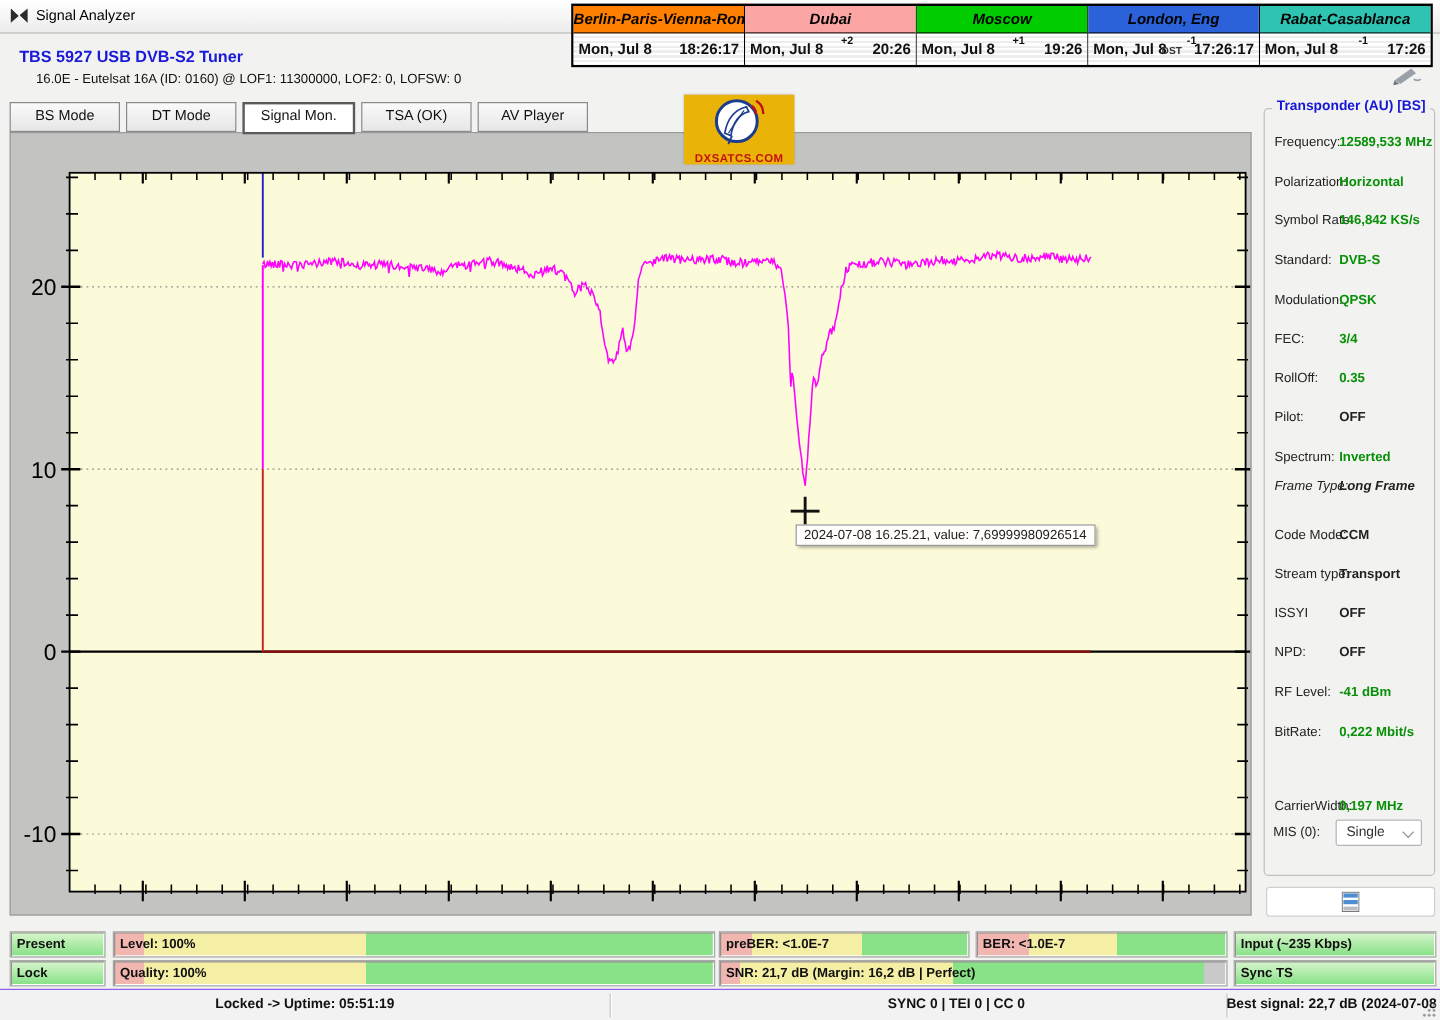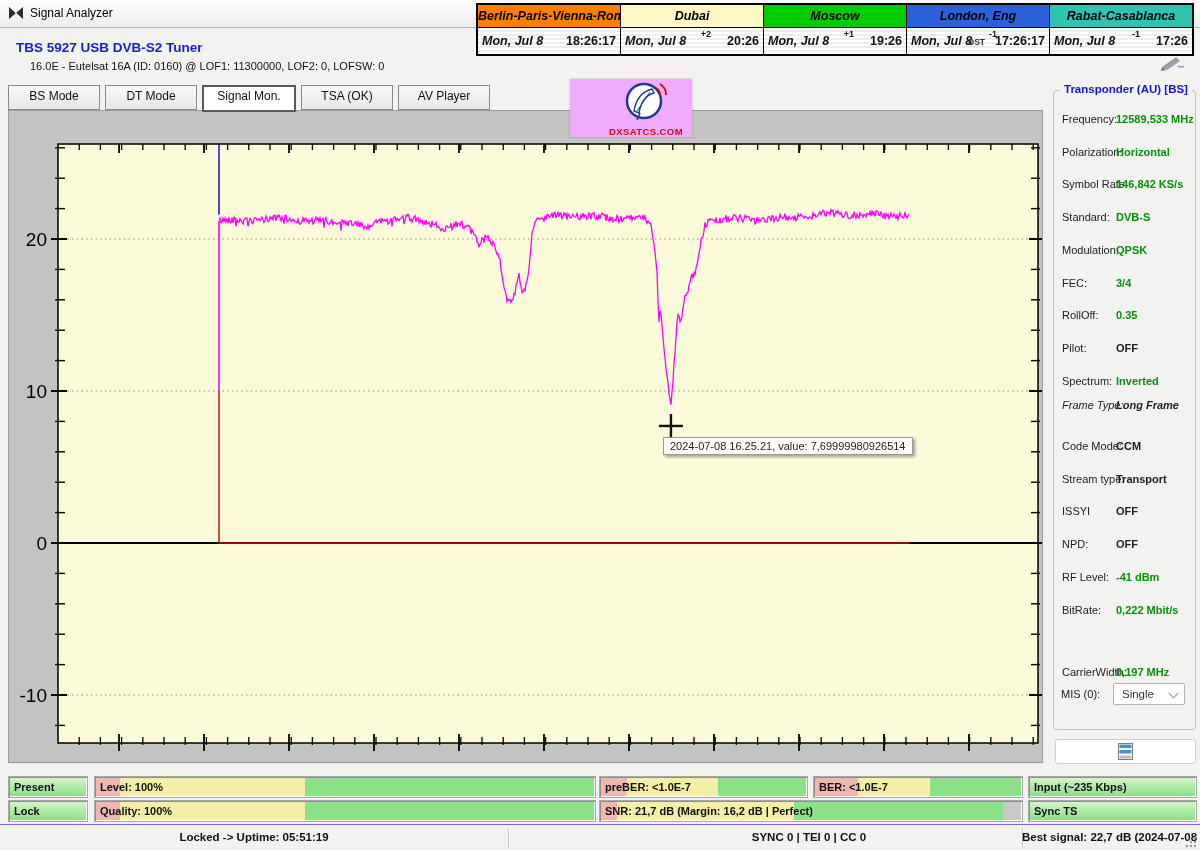--- a/index.html
+++ b/index.html
@@ -11,36 +11,36 @@
   .titlebar .appicon{position:absolute;left:8px;top:5px;width:16px;height:16px;}
   .titlebar .title{position:absolute;left:30px;top:6px;font-size:12px;color:#000;}
   
   .clocks{position:absolute;left:476px;top:3px;display:flex;border:2px solid #000;background:#fff;z-index:6;}
   .clock-col{width:142px;border-right:1px solid #000;}
   .clock-col:last-child{border-right:none;}
   .clock-head{height:22px;line-height:22px;text-align:center;font-weight:bold;font-style:italic;
     font-size:12.5px;border-bottom:1px solid #000;color:#000;overflow:hidden;white-space:nowrap;}
   .clock-body{height:26px;background:repeating-linear-gradient(#ffffff 0 2px,#ededed 2px 4px);
     position:relative;font-weight:bold;font-size:12.5px;}
-  .clock-date{position:absolute;left:4px;top:6px;white-space:nowrap;font-style:italic;}
+  .clock-date{position:absolute;left:4px;top:6px;white-space:nowrap;}
   .clock-off{position:absolute;right:52px;top:1px;font-size:9px;font-weight:bold;}
   .clock-dst{position:absolute;right:64px;top:9px;font-size:8.5px;font-weight:bold;color:#333;}
   .clock-time{position:absolute;right:4px;top:6px;white-space:nowrap;}
   .pen-icon{position:absolute;left:1156px;top:54px;width:30px;height:18px;z-index:6;}
   
   .tuner-title{position:absolute;left:16px;top:40px;font-size:13.5px;font-weight:bold;color:#1a1ad8;}
   .tuner-sub{position:absolute;left:30px;top:60px;font-size:11px;color:#111;}
   
   .tabs{position:absolute;left:8px;top:85px;display:flex;gap:5px;z-index:2;}
   .tab{width:90px;height:23px;line-height:21px;text-align:center;font-size:12px;font-weight:normal;
     background:linear-gradient(#fafafa,#e6e6e6);border:1px solid #8a8a8a;cursor:default;}
   .tab.active{background:#fff;border:2px solid #5a5a5a;line-height:19px;}
   
-  .logo{position:absolute;left:570px;top:79px;width:92px;height:58px;background:#f0abfc;z-index:5;
-    box-shadow:0 0 2px rgba(0,0,0,.25);text-align:center;padding-left:30px;}
+  .logo{position:absolute;left:570px;top:79px;width:92px;height:58px;background:#eab308;z-index:5;
+    box-shadow:0 0 2px rgba(0,0,0,.25);text-align:center;}
   .logo-text{font-size:9.5px;font-weight:bold;color:#c41111;letter-spacing:.4px;margin-top:-2px;}
   
   .chart-panel{position:absolute;left:8px;top:110px;width:1035px;height:653px;background:#c3c3c1;
     border:1px solid #9a9a9a;box-sizing:border-box;}
   .legend{position:absolute;left:50px;top:6px;display:flex;align-items:center;height:22px;gap:12px;}
   .legend .li{display:flex;align-items:center;gap:7px;margin-right:14px;}
   .legend .line{width:25px;height:0;border-top:2px solid #000;}
   .legend .lbl{font-size:12.5px;color:#000;}
   .chart-svg{position:absolute;left:0;top:0;}
   .tooltip{position:absolute;left:663px;top:437px;background:#fffefa;border:1px solid #999;
@@ -93,21 +93,21 @@
 
 <div class="clocks">
     <div class="clock-col">
       <div class="clock-head" style="background: rgb(255, 128, 0);">Berlin-Paris-Vienna-Roma</div>
       <div class="clock-body">
         <span class="clock-date">Mon, Jul 8</span>
         <span class="clock-time">18:26:17</span>
       </div>
     </div>
     <div class="clock-col">
-      <div class="clock-head" style="background: #fef9c3;">Dubai</div>
+      <div class="clock-head" style="background: #fca5a5;">Dubai</div>
       <div class="clock-body">
         <span class="clock-date">Mon, Jul 8</span>
         <span class="clock-off">+2</span>
         <span class="clock-time">20:26</span>
       </div>
     </div>
     <div class="clock-col">
       <div class="clock-head" style="background: rgb(0, 204, 0);">Moscow</div>
       <div class="clock-body">
         <span class="clock-date">Mon, Jul 8</span>
@@ -454,21 +454,21 @@
       <span class="seg-label">SNR: 21,7 dB (Margin: 16,2 dB | Perfect)</span>
     </div>
     <div class="seg badge" style="left: 1028px; top: 800px; width: 169px;">
       <span class="seg-label">Sync TS</span>
     </div>
   </div>
 
 <div class="statusbar">
   <div class="sb-sec" style="left:0;width:508px;">Locked -&gt; Uptime: 05:51:19</div>
   <div class="sb-div" style="left:508px;"></div>
-  <div class="sb-sec" style="left:508px;width:602px;">SYNC 0 | TEI 0 | CC 0</div>
+  <div class="sb-sec" style="left:496px;width:602px;">SYNC 0 | TEI 0 | CC 0</div>
   <div class="sb-div" style="left:1022px;"></div>
   <div class="sb-sec" style="left:1022px;width:160px;">Best signal: 22,7 dB (2024-07-08 16:58)</div>
   <svg class="grip" viewBox="0 0 14 14">
     <g fill="#9b9b9b">
         <circle cx="12" cy="12" r="1.2"></circle>
         <circle cx="8" cy="12" r="1.2"></circle>
         <circle cx="4" cy="12" r="1.2"></circle>
     <circle cx="12" cy="8" r="1.2"></circle>
         <circle cx="8" cy="8" r="1.2"></circle>
         <circle cx="12" cy="4" r="1.2"></circle>

